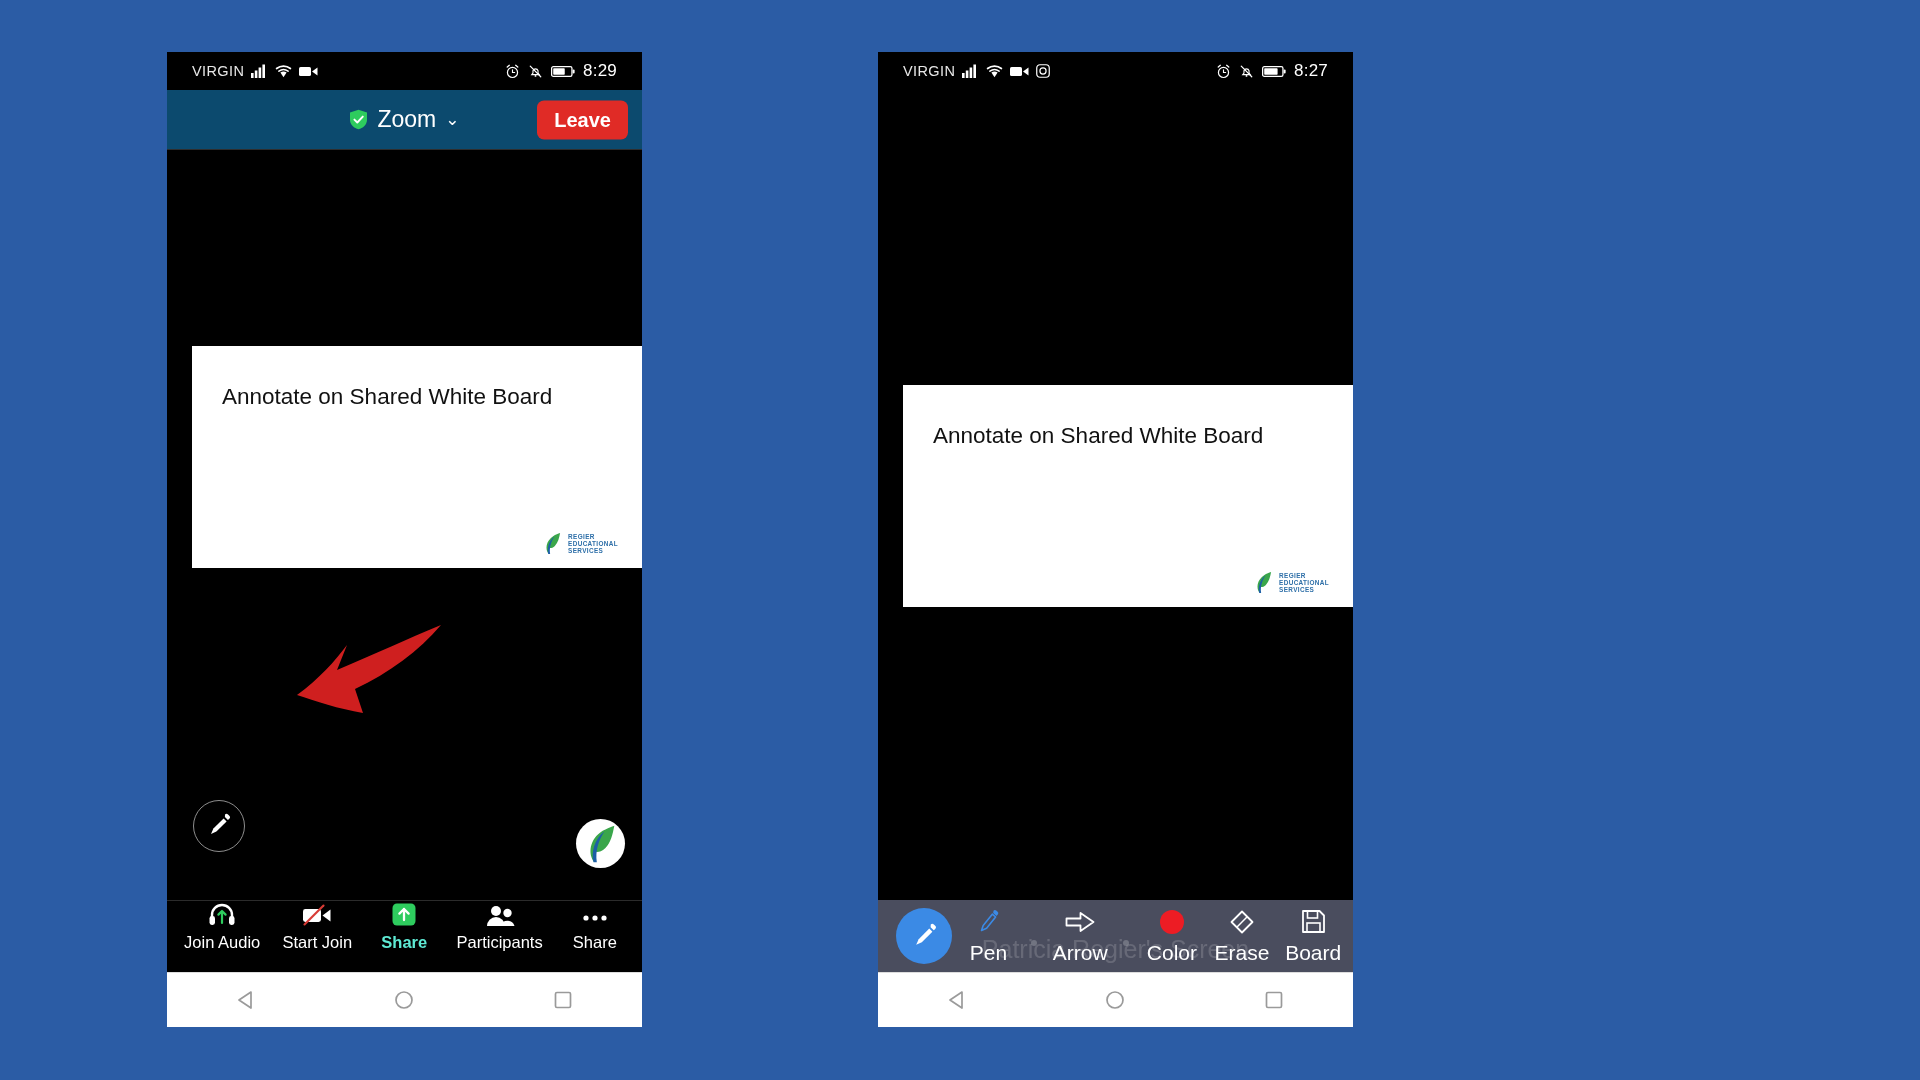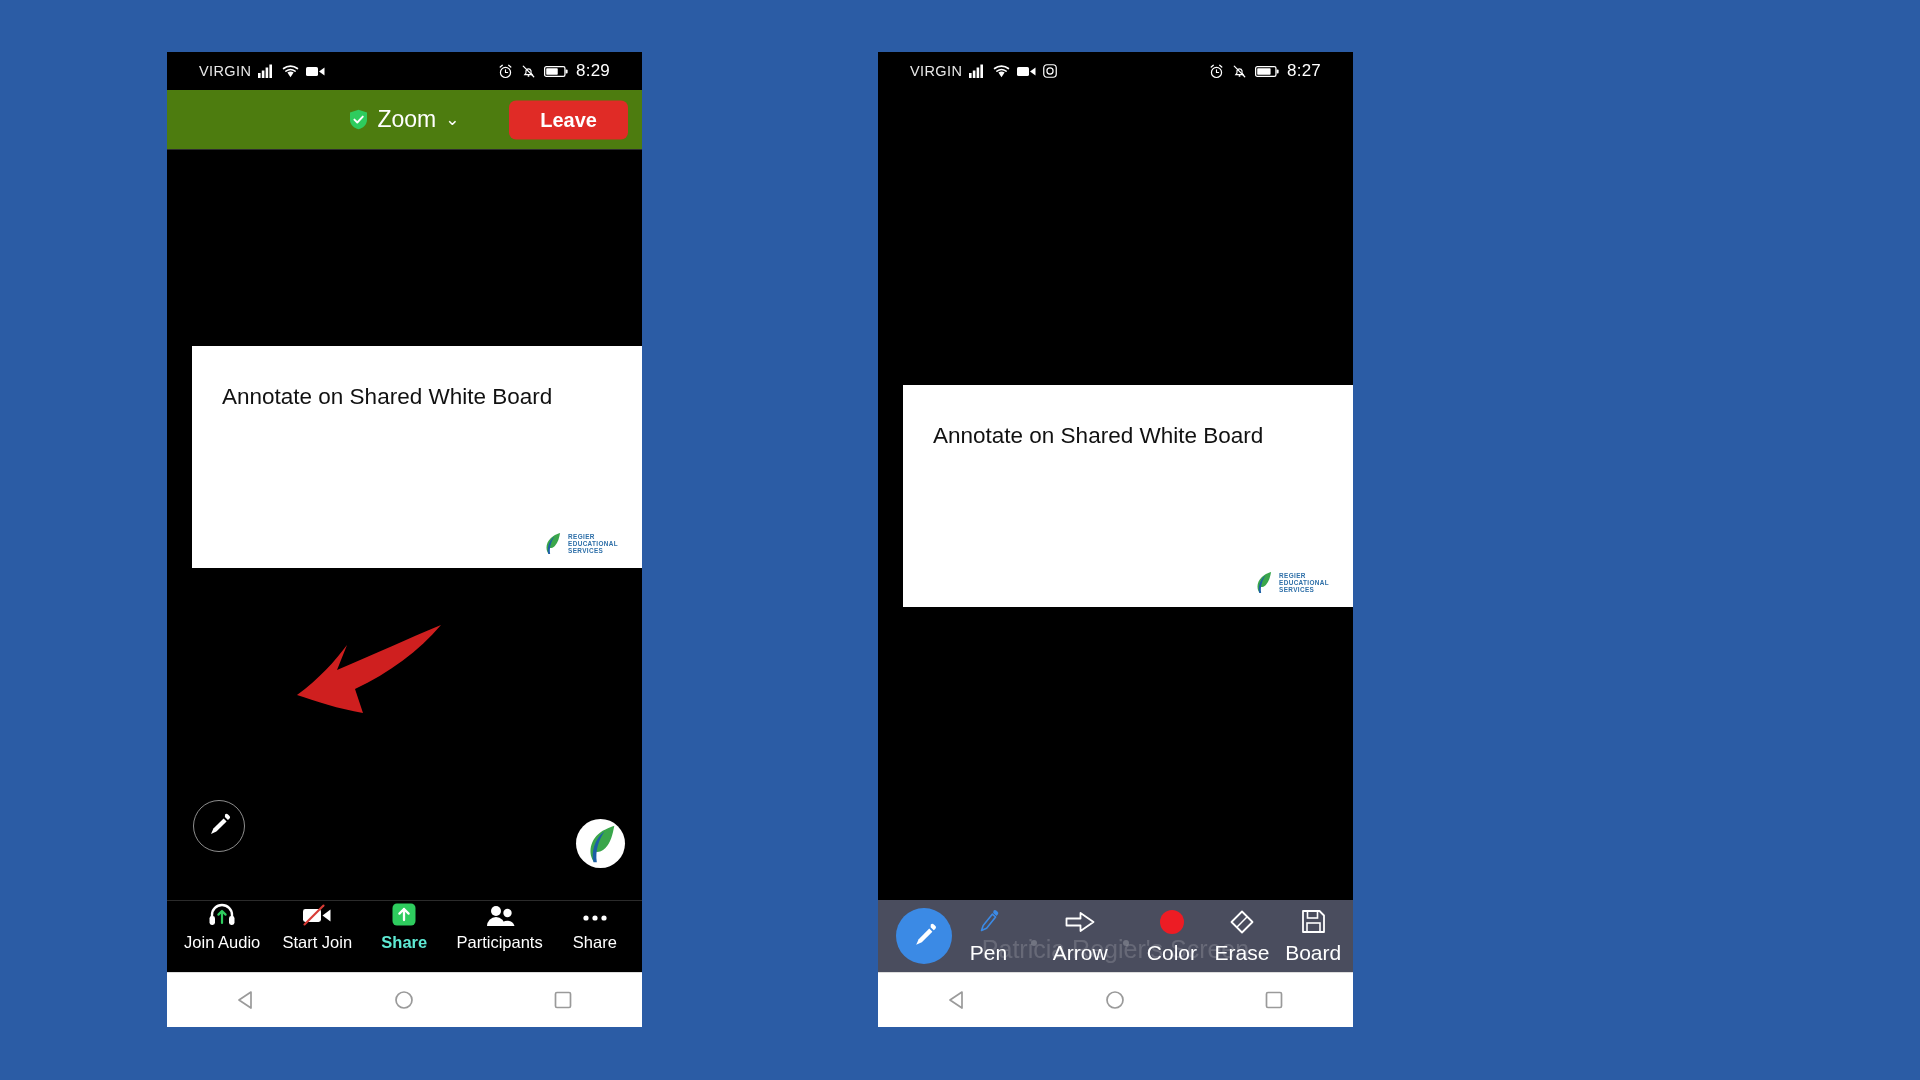--- a/index.html
+++ b/index.html
@@ -25,37 +25,37 @@
   }
   #phone-left  { left: 167px; top: 52px; width: 475px; height: 975px; }
   #phone-right { left: 878px; top: 52px; width: 475px; height: 975px; }
 
   
   .statusbar {
     height: 38px;
     background: #000;
     display: flex;
     align-items: center;
-    padding: 0 32px;
+    padding: 0 25px;
     flex: 0 0 auto;
   }
   .sb-left, .sb-right { display: flex; align-items: center; gap: 7px; }
   .sb-right { margin-left: auto; gap: 8px; }
   .carrier {
     color: #e8e8e8; font-size: 14.5px; letter-spacing: .4px;
     font-family: "Liberation Sans", sans-serif;
   }
   .clock { color: #fff; font-size: 17px; letter-spacing: .2px; }
   .ic { display: inline-block; line-height: 0; }
   .ic svg { display: block; }
 
   
   .meet-header {
     height: 60px;
-    background: #4d7c0f;
+    background: #0c4a6e;
     position: relative;
     display: flex;
     align-items: center;
     justify-content: center;
     border-bottom: 1px solid #2e2e2e;
     flex: 0 0 auto;
   }
   .meet-title {
     display: flex; align-items: center; gap: 9px;
   }
@@ -65,21 +65,21 @@
   .chev { color: #fff; font-size: 17px; line-height: 1; }
   .leave-btn {
     position: absolute; right: 14px; top: 50%;
     transform: translateY(-50%);
     background: #e02b26;
     color: #fff;
     font-size: 20px;
     font-weight: 700;
     border: none;
     border-radius: 7px;
-    padding: 8px 31px;
+    padding: 8px 17px;
     font-family: "Liberation Sans", sans-serif;
     cursor: pointer;
   }
 
   
   .video-pane { background: #000; flex: 0 0 auto; }
 
   .whiteboard {
     background: #fff;
     flex: 0 0 auto;

